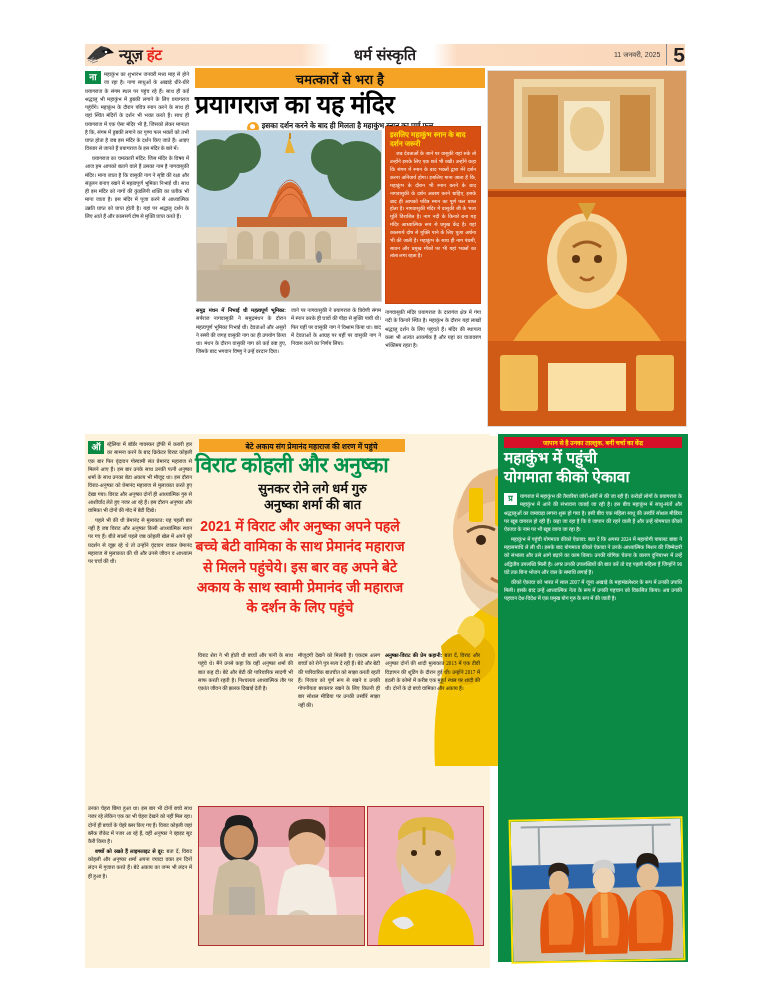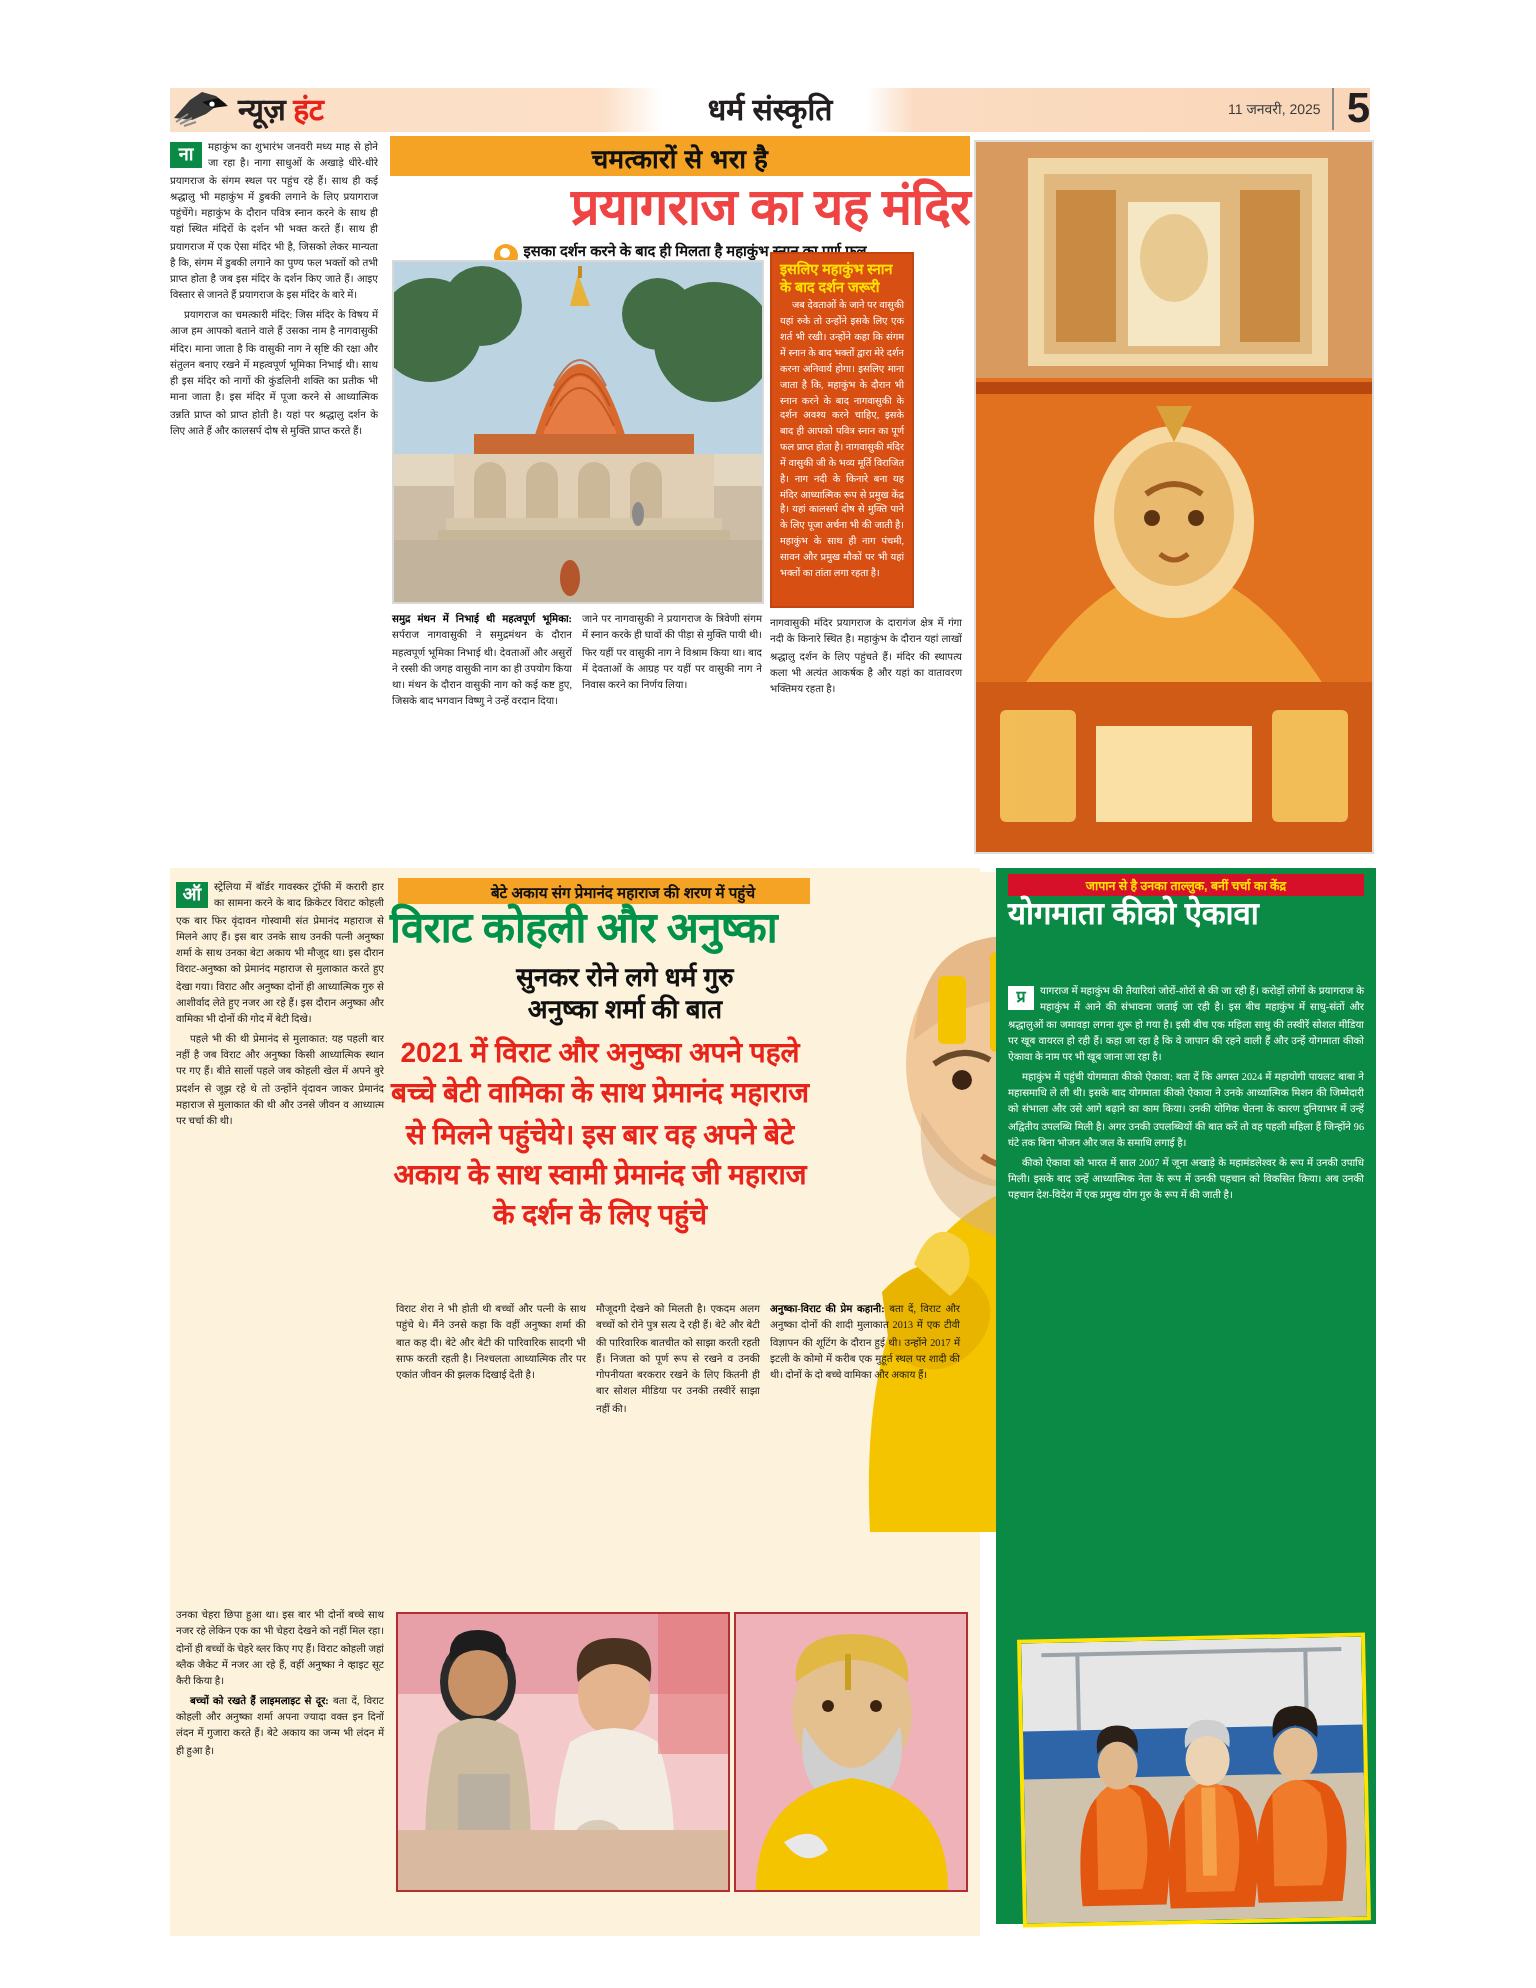--- a/index.html
+++ b/index.html
@@ -27,29 +27,29 @@
   .col-text p{margin:0 0 1.5px 0;text-indent:7px;}
   .col-text p.noind{text-indent:0;}
   .sub{font-weight:bold;color:#000;}
   .dropcap{float:left;width:16px;height:13px;background:#0b8a45;color:#fff;font-family:"Liberation Sans",sans-serif;
      font-weight:bold;font-size:9px;line-height:13px;text-align:center;margin:1px 3px 0 0;}
 
   .s1-col1{position:absolute;left:0;top:2px;width:104px;height:356px;}
   .s1-head{position:absolute;left:110px;top:0px;width:290px;}
   .band-orange{background:#f5a324;height:20px;display:flex;align-items:flex-end;justify-content:center;}
   .band-orange span{font-family:"Liberation Sans",sans-serif;font-weight:bold;font-size:13px;color:#111;letter-spacing:.2px;}
-  .head-red{font-family:"Liberation Sans",sans-serif;font-weight:bold;font-size:25px;color:#ef4444;
-     text-align:right;line-height:1.12;margin-top:2px;letter-spacing:-.3px;}
+  .head-red{font-family:"Liberation Sans",sans-serif;font-weight:bold;font-size:25px;color:#000000;
+     text-align:left;line-height:1.12;margin-top:2px;letter-spacing:-.3px;}
   .kicker{margin-top:3px;display:flex;align-items:flex-start;justify-content:center;gap:3px;}
   .quote-mark{width:12px;height:12px;border-radius:50%;background:#f5a324;flex:0 0 auto;position:relative;margin-top:1px;}
   .quote-mark:after{content:"";position:absolute;left:3px;top:2px;width:5px;height:5px;border-radius:50%;background:#fff;}
   .kicker-text{font-family:"Liberation Sans",sans-serif;font-weight:bold;font-size:7.4px;color:#111;text-align:center;line-height:1.35;}
 
   .s1-photo{position:absolute;left:111px;top:62px;width:184px;height:170px;border:1px solid #d8d8d8;overflow:hidden;background:#cfd8dc;}
-  .s1-cap-box{position:absolute;left:300px;top:58px;width:72px;height:178px;background:#d84f14;
+  .s1-cap-box{position:absolute;left:300px;top:58px;width:96px;height:178px;background:#d84f14;
      border:1px solid #c4450f;padding:3px 4px;box-sizing:border-box;}
   .s1-cap-title{font-family:"Liberation Sans",sans-serif;font-weight:bold;font-size:7.2px;color:#ffe200;line-height:1.28;}
   .s1-cap-body{font-family:"Liberation Serif",serif;font-size:4.9px;line-height:1.6;color:#fff;text-align:justify;text-indent:6px;margin-top:2px;}
   .s1-col2{position:absolute;left:111px;top:238px;width:90px;}
   .s1-col3{position:absolute;left:206px;top:238px;width:90px;}
   .s1-col4{position:absolute;left:300px;top:240px;width:96px;}
   .s1-rphoto{position:absolute;left:402px;top:2px;width:198px;height:355px;border:1px solid #ddd;overflow:hidden;background:#e6b07a;}
 
   
   .story2{position:absolute;left:85px;top:434px;width:405px;height:534px;background:#fdf3dc;}
@@ -314,20 +314,21 @@
       </svg>
     </div>
     <div class="ph ph-b" style="left:113px;top:512px;width:92px;height:18px;opacity:0;"></div>
   </div>
 
   <div class="story3">
     <div class="s3-band">
       <span>जापान से है उनका ताल्लुक, बनीं चर्चा का केंद्र</span>
     </div>
     <div class="s3-head">
+      <div>महाकुंभ में पहुंची</div>
       <div>योगमाता कीको ऐकावा</div>
     </div>
     <div class="s3-body">
       <p class="noind"><span class="s3-dropcap">प्र</span><span>यागराज में महाकुंभ की तैयारियां जोरों-शोरों से की जा रही हैं। करोड़ों लोगों के प्रयागराज के महाकुंभ में आने की संभावना जताई जा रही है। इस बीच महाकुंभ में साधु-संतों और श्रद्धालुओं का जमावड़ा लगना शुरू हो गया है। इसी बीच एक महिला साधु की तस्वीरें सोशल मीडिया पर खूब वायरल हो रही हैं। कहा जा रहा है कि वे जापान की रहने वाली हैं और उन्हें योगमाता कीको ऐकावा के नाम पर भी खूब जाना जा रहा है।</span></p>
       <p>महाकुंभ में पहुंची योगमाता कीको ऐकावा: बता दें कि अगस्त 2024 में महायोगी पायलट बाबा ने महासमाधि ले ली थी। इसके बाद योगमाता कीको ऐकावा ने उनके आध्यात्मिक मिशन की जिम्मेदारी को संभाला और उसे आगे बढ़ाने का काम किया। उनकी योगिक चेतना के कारण दुनियाभर में उन्हें अद्वितीय उपलब्धि मिली है। अगर उनकी उपलब्धियों की बात करें तो वह पहली महिला हैं जिन्होंने 96 घंटे तक बिना भोजन और जल के समाधि लगाई है।</p>
       <p>कीको ऐकावा को भारत में साल 2007 में जूना अखाड़े के महामंडलेश्वर के रूप में उनकी उपाधि मिली। इसके बाद उन्हें आध्यात्मिक नेता के रूप में उनकी पहचान को विकसित किया। अब उनकी पहचान देश-विदेश में एक प्रमुख योग गुरु के रूप में की जाती है।</p>
     </div>
   </div>
   <div class="s3-greenblock"></div>
   <div class="s3-photo">

